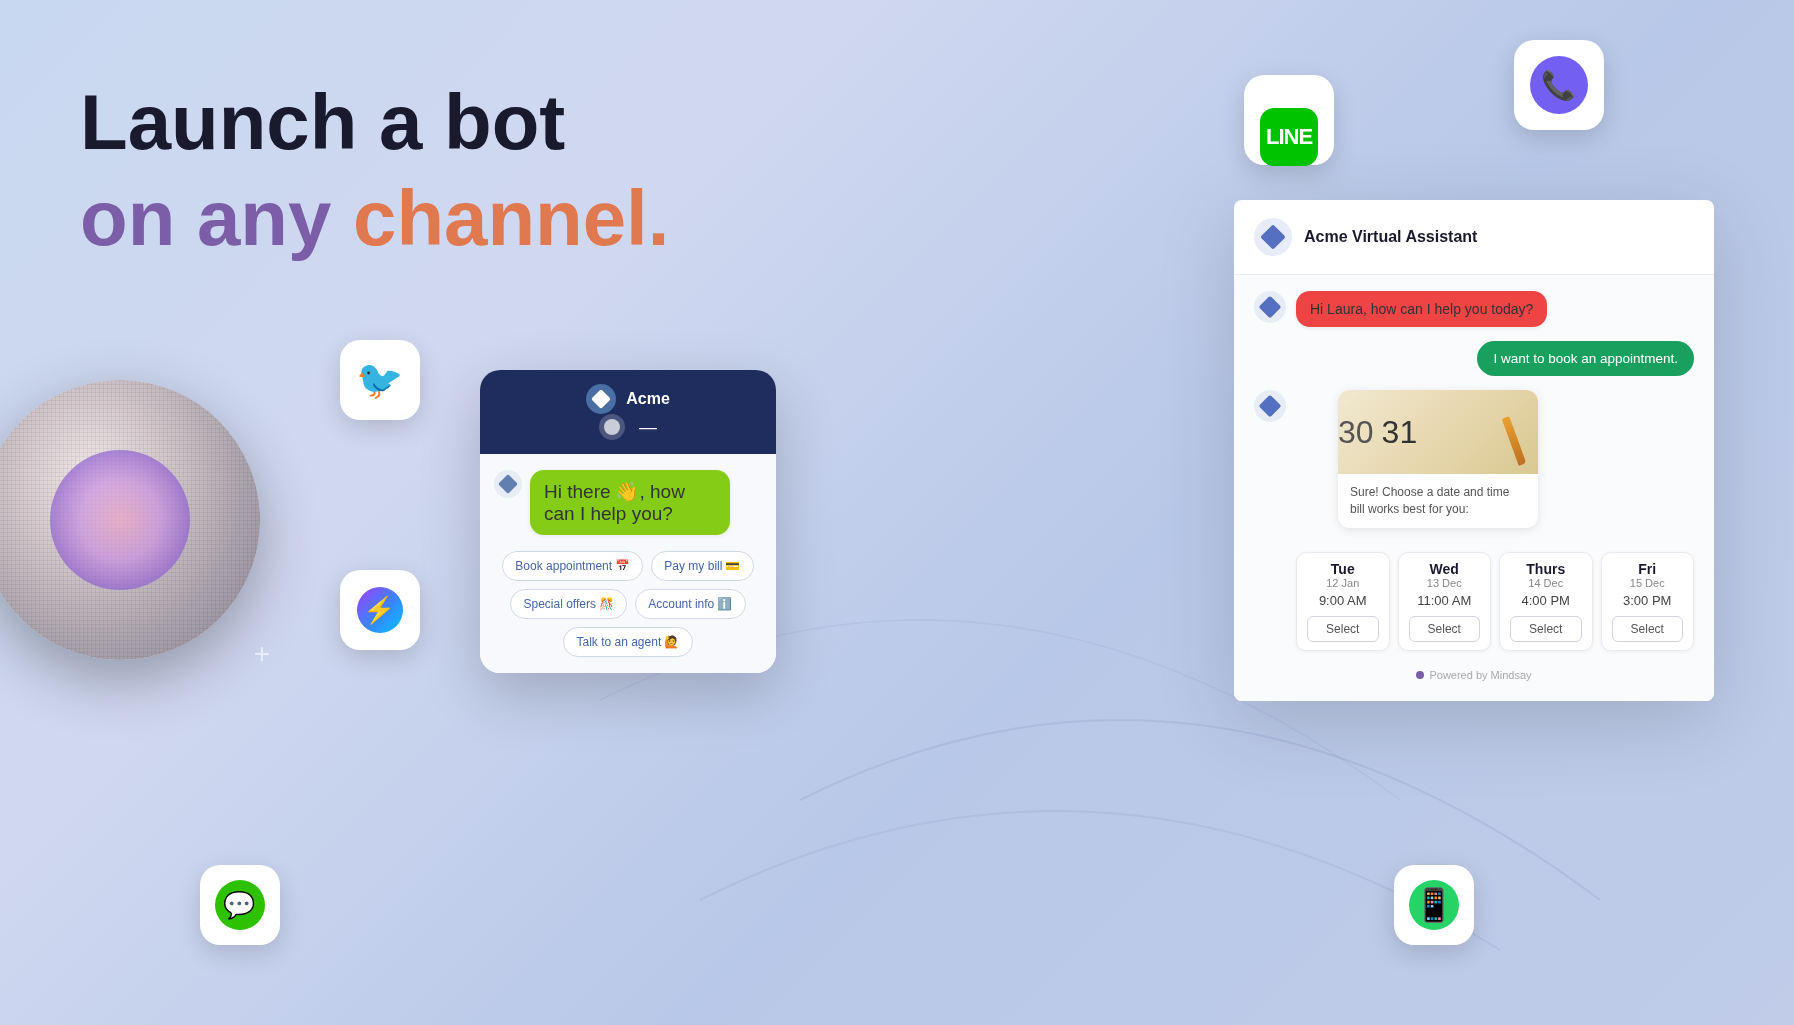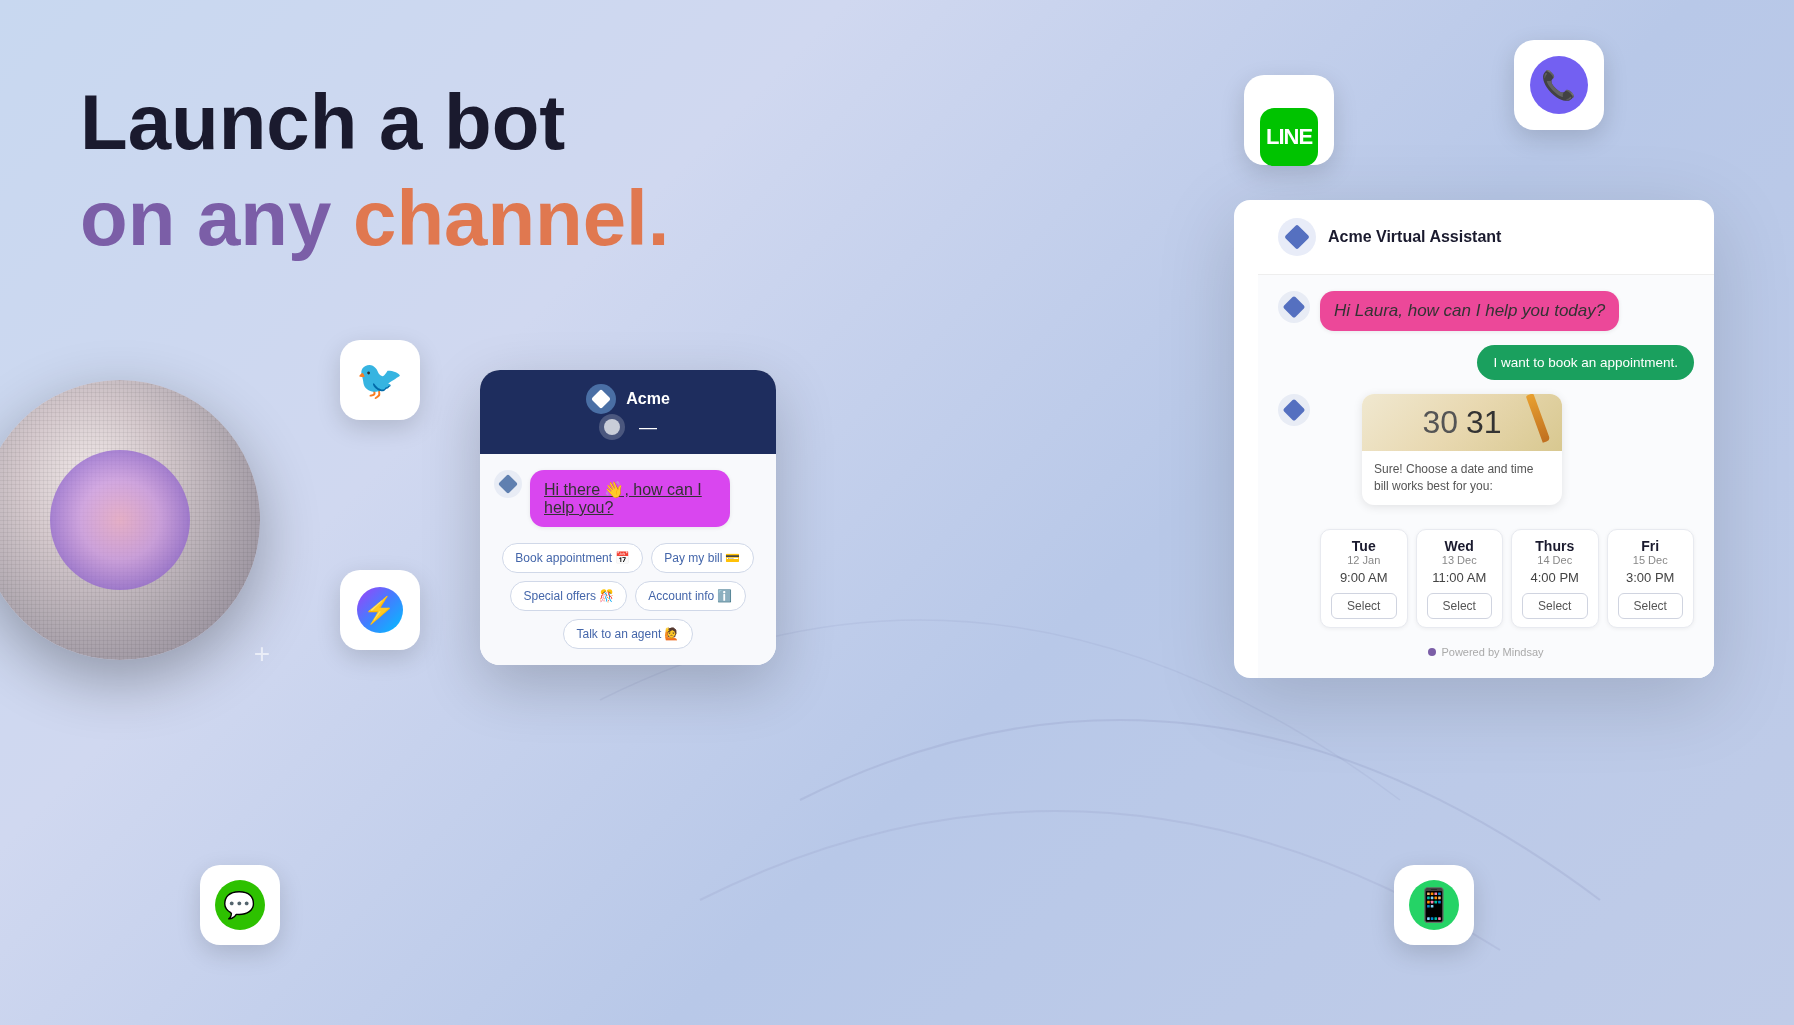--- a/index.html
+++ b/index.html
@@ -190,28 +190,27 @@
       justify-content: center;
     }
     .mobile-bot-avatar-inner {
       width: 14px;
       height: 14px;
       background: #6080b0;
       transform: rotate(45deg);
       border-radius: 2px;
     }
     .mobile-msg-bubble {
-      background: #d946ef;
+      background: #84cc16;
       border-radius: 14px;
       padding: 10px 14px;
-      font-size: 16px;
+      font-size: 19px;
       color: #333;
       box-shadow: 0 1px 4px rgba(0,0,0,0.08);
       max-width: 200px;
-      text-decoration: underline;
     }
 
     .mobile-quick-replies {
       display: flex;
       flex-wrap: wrap;
       gap: 8px;
       justify-content: center;
     }
     .mobile-qr-btn {
       background: white;
@@ -224,24 +223,23 @@
       white-space: nowrap;
     }
 
     
     .desktop-chat {
       position: absolute;
       right: 80px;
       top: 200px;
       width: 480px;
       background: white;
-      border-radius: 16px;
+      border-radius: 8px;
       box-shadow: 0 20px 80px rgba(0,0,0,0.15);
       overflow: hidden;
-      padding-left: 24px;
     }
     .desktop-chat-header {
       padding: 18px 20px;
       border-bottom: 1px solid #eee;
       display: flex;
       align-items: center;
       gap: 12px;
     }
     .desktop-logo-circle {
       width: 38px;
@@ -289,27 +287,26 @@
       justify-content: center;
     }
     .desktop-bot-avatar-inner {
       width: 16px;
       height: 16px;
       background: #5570c0;
       transform: rotate(45deg);
       border-radius: 2px;
     }
     .desktop-msg-bubble {
-      background: #ec4899;
+      background: #ef4444;
       border-radius: 14px;
       padding: 10px 14px;
-      font-size: 17px;
+      font-size: 14px;
       color: #333;
       box-shadow: 0 1px 4px rgba(0,0,0,0.08);
-      font-style: italic;
     }
     .desktop-user-bubble {
       background: #1aa05e;
       color: white;
       border-radius: 18px;
       padding: 10px 16px;
       font-size: 13.5px;
       margin-left: auto;
       max-width: 240px;
       display: inline-block;
@@ -323,27 +320,26 @@
       background: white;
       border-radius: 12px;
       overflow: hidden;
       box-shadow: 0 2px 10px rgba(0,0,0,0.1);
       margin-left: 42px;
       margin-bottom: 14px;
       width: 200px;
     }
     .calendar-img {
       width: 200px;
-      height: 57px;
+      height: 84px;
       background: linear-gradient(135deg, #f0e8d0 0%, #e8d8b0 50%, #d8c890 100%);
       position: relative;
       overflow: hidden;
       display: flex;
       align-items: center;
-      justify-content: center;
     }
     .calendar-img-content {
       display: flex;
       align-items: center;
       gap: 8px;
     }
     .cal-num-30 {
       font-size: 32px;
       font-weight: 300;
       color: #555;

